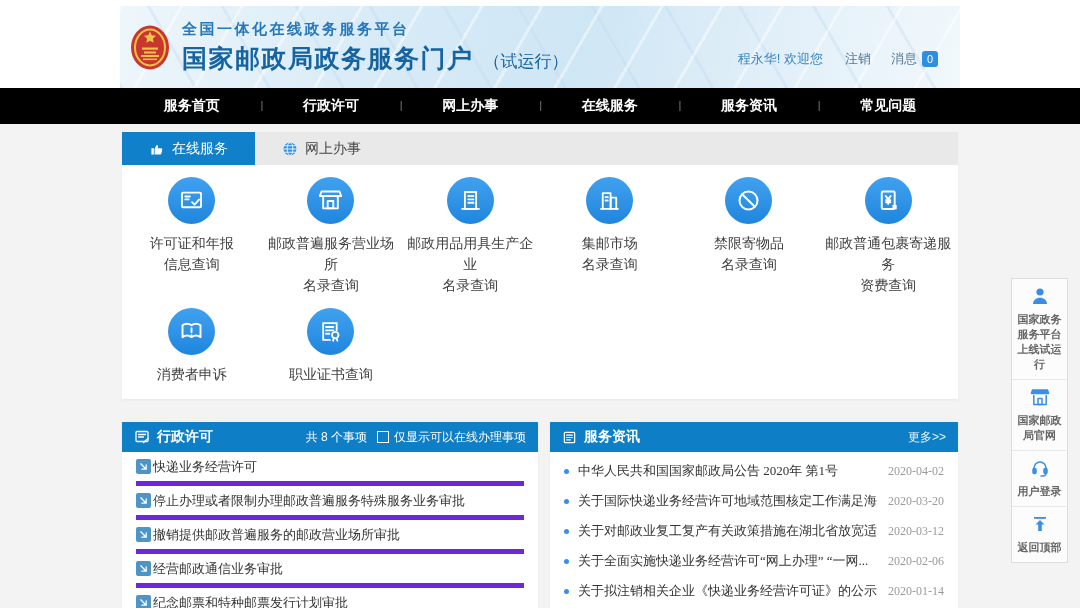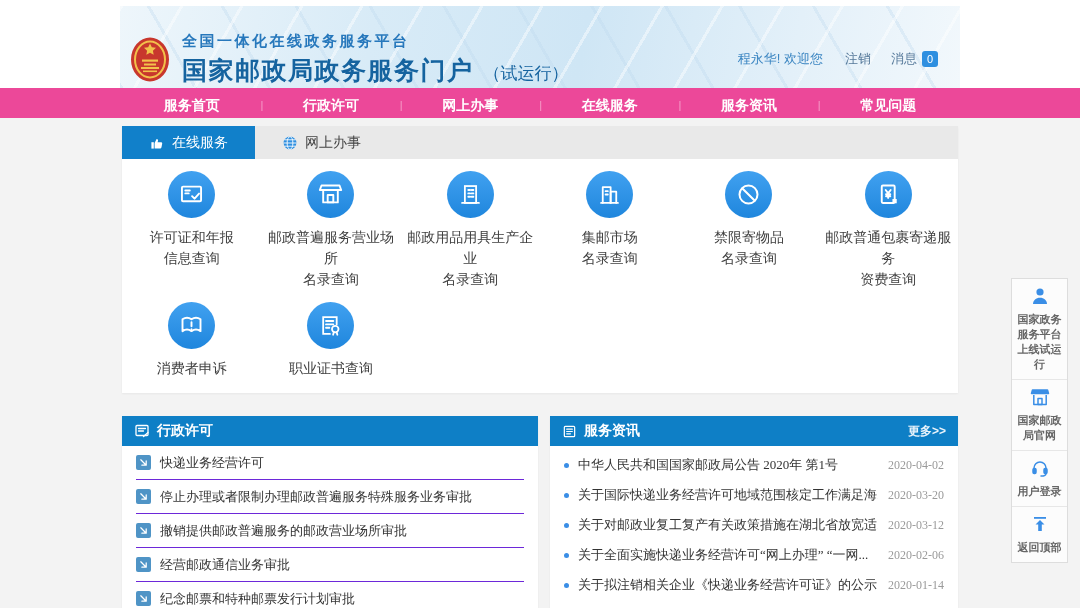--- a/index.html
+++ b/index.html
@@ -10,35 +10,35 @@
   
   .top-header { height:88px; background:#fff; position:relative; }
   .header-band { position:absolute; left:120px; top:6px; width:840px; height:82px;
     background:linear-gradient(100deg,#eef6fb 0%,#d8ebf7 30%,#cfe6f5 55%,#e3f0f9 80%,#f2f8fc 100%);
     overflow:hidden; }
   .header-band::before { content:""; position:absolute; inset:0;
     background:
       repeating-linear-gradient(120deg, rgba(255,255,255,.45) 0 3px, transparent 3px 52px),
       repeating-linear-gradient(60deg, rgba(190,217,238,.35) 0 3px, transparent 3px 64px);
   }
-  .band-inner { position:relative; display:flex; align-items:center; height:100%; padding-left:10px;margin-top:12px; }
+  .band-inner { position:relative; display:flex; align-items:center; height:100%; padding-left:10px; }
   .titles { margin-left:12px; }
   .platform-title { font-size:15px; font-weight:bold; color:#2778bc; letter-spacing:2.5px; }
   .portal-row { margin-top:3px; display:flex; align-items:flex-end; }
   .portal-title { font-size:25px; font-weight:bold; color:#15639f; letter-spacing:1.5px; }
   .trial { font-size:17px; color:#15639f; margin-left:10px; padding-bottom:2px; }
   .user-info { position:absolute; right:22px; bottom:20px; font-size:13px; display:flex; align-items:center; }
   .welcome { color:#3c86c2; margin-right:22px; }
   .logout { color:#56799a; margin-right:20px; cursor:pointer; }
   .msg { color:#56799a; cursor:pointer; display:flex; align-items:center; }
   .msg-badge { display:inline-block; min-width:16px; height:16px; line-height:16px; margin-left:5px;
     background:#2e8fe0; color:#fff; font-size:11px; text-align:center; border-radius:3px; }
 
   
-  .navbar { height:30px; background:#ec4899; }
+  .navbar { height:36px; background:#000000; }
   .nav-inner { width:836px; margin-left:122px; height:100%; display:flex; align-items:center; }
   .nav-item { flex:1; text-align:center; color:#fff; font-size:14px; font-weight:bold; cursor:pointer; position:relative; height:100%; line-height:34px; }
   .nav-item:not(:last-child)::after { content:"|"; position:absolute; right:-2px; top:0; color:rgba(255,255,255,.45); font-size:11px; font-weight:normal; }
 
   
   .main { width:836px; margin:8px 0 0 122px; }
   .card { background:#fff; box-shadow:0 1px 2px rgba(0,0,0,.05); }
 
   .tabstrip { height:33px; background:#e9e9e9; display:flex; }
   .tab { display:flex; align-items:center; gap:7px; padding:0 27px; font-size:14px; color:#444; cursor:pointer; }
@@ -51,25 +51,25 @@
     display:flex; align-items:center; justify-content:center; }
   .service-label { margin-top:9px; font-size:14px; color:#404040; line-height:21px; white-space:pre-line; }
 
   .panels { display:flex; gap:12px; margin-top:23px; }
   .panel-left { width:416px; }
   .panel-right { width:408px; }
   .panel-header { height:30px; background:#0e7fc6; color:#fff; display:flex; align-items:center; padding:0 12px; }
   .ph-title { font-weight:bold; font-size:14px; margin-left:7px; }
   .ph-right { margin-left:auto; font-size:12px; display:flex; align-items:center; }
   .checkbox { width:12px; height:12px; border:1px solid #fff; margin:0 5px 0 10px; background:transparent; cursor:pointer; }
-  .more { margin-left:auto; font-size:12px; color:#eaf4fb; cursor:pointer;font-weight:bold; }
+  .more { margin-left:auto; font-size:12px; color:#eaf4fb; cursor:pointer; }
 
   .admin-list { background:#fff; padding:0 14px; }
-  .admin-item { height:34px; display:flex; align-items:center; gap:9px; font-size:13px; color:#333;
-    border-bottom:1px solid #6d28d9; cursor:pointer; }
+  .admin-item { height:34px; display:flex; align-items:center; gap:2px; font-size:13px; color:#333;
+    border-bottom:5px solid #6d28d9; cursor:pointer; }
   .arrow-box { width:15px; height:15px; border-radius:2px; background:#4f94c6; flex:0 0 auto;
     display:flex; align-items:center; justify-content:center; }
 
   .news-list { background:#fff; padding:4px 14px 0; }
   .news-item { height:30px; display:flex; align-items:center; font-size:13px; color:#333; cursor:pointer;font-family:Liberation Serif, serif; }
   .dot { width:5px; height:5px; border-radius:50%; background:#3a8ee6; margin-right:9px; flex:0 0 auto; }
   .news-title { flex:1; white-space:nowrap; overflow:hidden; }
   .news-date { color:#9a9a9a; font-size:12px; margin-left:10px; flex:0 0 auto; }
 
   
@@ -239,20 +239,25 @@
 
     <div class="panels">
       <div class="panel-left card">
         <div class="panel-header">
           <svg width="16" height="16" viewBox="0 0 16 16" fill="none" stroke="#fff" stroke-width="1.3" stroke-linecap="round">
             <rect x="2" y="2.5" width="12" height="10" rx="1"></rect>
             <path d="M4.5 5.5h7M4.5 8h5"></path>
             <path d="M9.5 13.5l4.5-4"></path>
           </svg>
           <span class="ph-title">行政许可</span>
+          <span class="ph-right">
+            <span>共 8 个事项</span>
+            <span class="checkbox"></span>
+            <span>仅显示可以在线办理事项</span>
+          </span>
         </div>
         <div class="admin-list">
           <div class="admin-item">
             <span class="arrow-box">
                 <svg width="9" height="9" viewBox="0 0 10 10" fill="none" stroke="#fff" stroke-width="1.4" stroke-linecap="round" stroke-linejoin="round">
                   <path d="M2 2l6 6M8 3.2V8H3.2"></path>
                 </svg>
               </span>
             <span>快递业务经营许可</span>
           </div>

